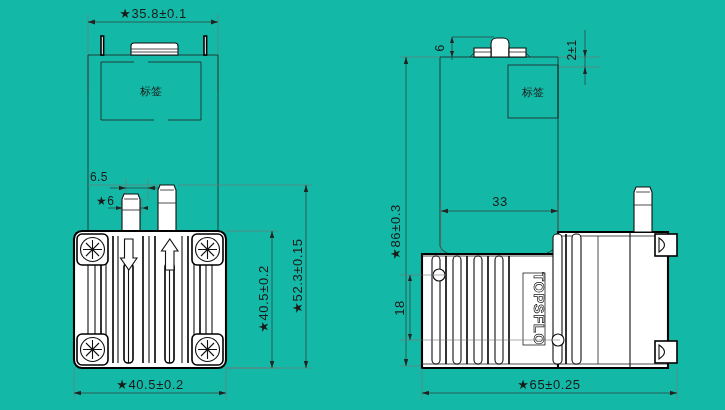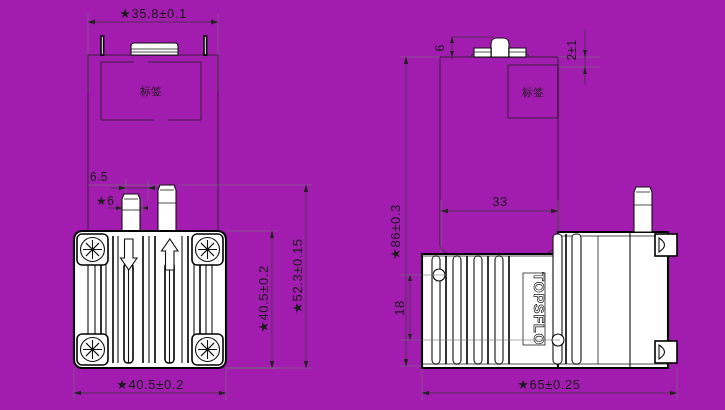--- a/index.html
+++ b/index.html
@@ -7,21 +7,21 @@
     padding: 0;
     background: #ffffff;
   }
   body {
     font-family: "Liberation Sans", sans-serif;
   }
   #drawing-root {
     position: relative;
     width: 725px;
     height: 410px;
-    background: #a21caf;
+    background: #14b8a6;
     overflow: hidden;
   }
   svg#cad {
     display: block;
     width: 725px;
     height: 410px;
   }
   .dimtext {
     font-family: "Liberation Sans", sans-serif;
     font-size: 13px;

